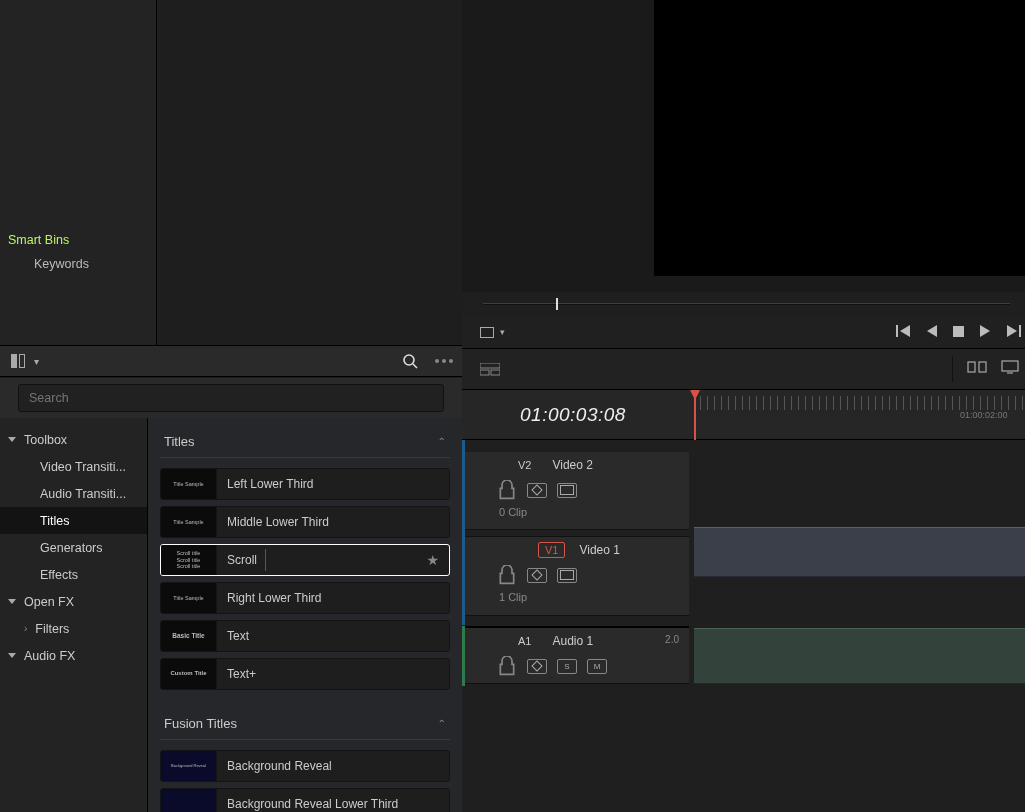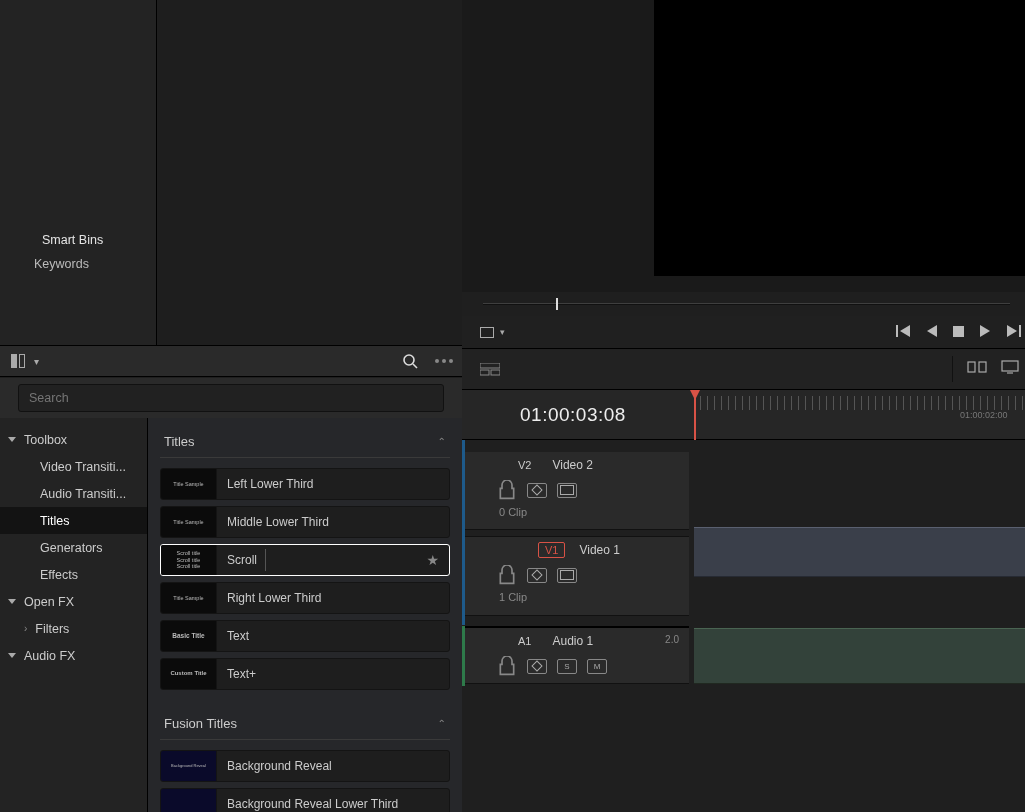--- a/index.html
+++ b/index.html
@@ -16,21 +16,21 @@
   }
   .top-left .right-col {
     position: absolute; left: 158px; top: 0; width: 304px; height: 345px;
     background: #1e1e1e;
   }
   .smart-bins {
     position: absolute; left: 0; top: 223px; width: 157px; background: #232323;
     padding: 6px 8px 8px 8px; border-right: 1px solid #000;
     height: 122px;
   }
-  .smart-bins .hdr { font-size: 12.5px; color: #e5e5e5; padding: 4px 0 10px 0; margin-left: 34px; }
+  .smart-bins .hdr { font-size: 12.5px; color: #bef264; padding: 4px 0 10px 0; }
   .smart-bins .kw  { font-size: 12.5px; color: #bbb; padding-left: 26px; }
 
   .toolbar-row {
     position: absolute; left: 0; top: 345px; width: 462px; height: 32px;
     background: #2a2a2a; border-top: 1px solid #000; border-bottom: 1px solid #000;
     display: flex; align-items: center; padding: 0 8px;
   }
   .icon-slot { width: 20px; height: 20px; display: flex; align-items: center; justify-content: center; }
   .panel-toggle { display:flex; gap:2px; align-items:center; }
   .panel-toggle .box { width:6px; height:14px; border:1px solid #aaa; }
@@ -116,21 +116,21 @@
     display:flex; align-items:center; padding:0 18px; color:#aaa;
   }
   .tl-toolbar .ico { margin-right:18px; display:flex; align-items:center; justify-content:center; }
   .tl-toolbar .group-right { position:absolute; right:6px; display:flex; gap:14px; align-items:center; }
   .tl-toolbar .divider { width:1px; height:26px; background:#111; }
 
   .tl-header {
     position:absolute; left:462px; top:390px; width:563px; height:50px;
     background:#262626; border-bottom:1px solid #000;
   }
-  .tl-header .tc { position:absolute; left:58px; top:14px; font-size:19px; color:#eee; letter-spacing:0.5px; }
+  .tl-header .tc { position:absolute; left:58px; top:14px; font-size:19px; color:#eee; letter-spacing:0.5px;font-style:italic; }
   .ruler {
     position:absolute; left:694px; top:390px; right:0; height:50px;
   }
   .ruler .ticks { position:absolute; top:6px; left:0; right:0; height:14px;
     background:repeating-linear-gradient(to right, transparent 0, transparent 6px, #555 6px, #555 7px);
   }
   .ruler .lbl { position:absolute; top:20px; font-size:9px; color:#777; }
   .playhead {
     position:absolute; left:694px; top:390px; width:2px; height:422px; background:#d85246;
   }

